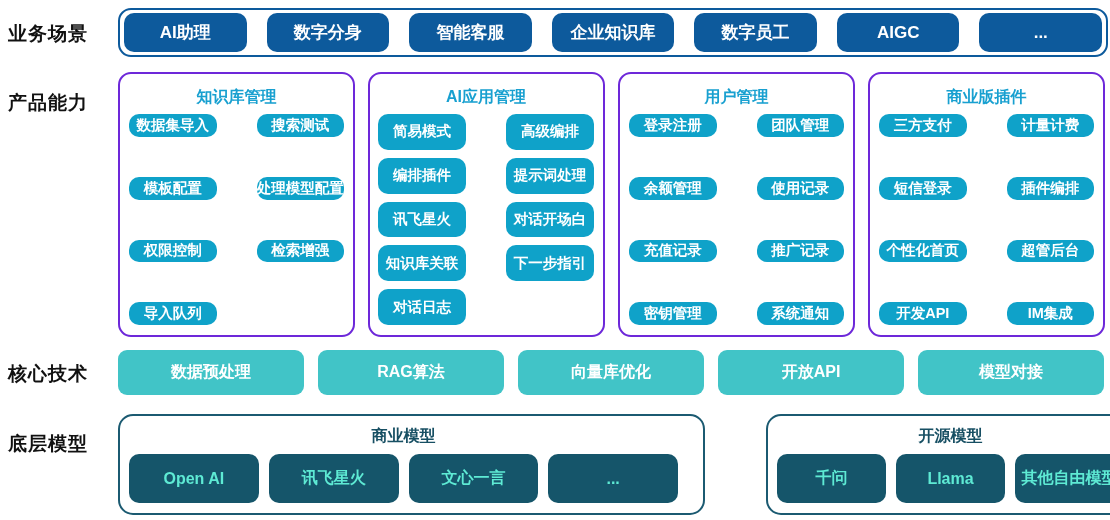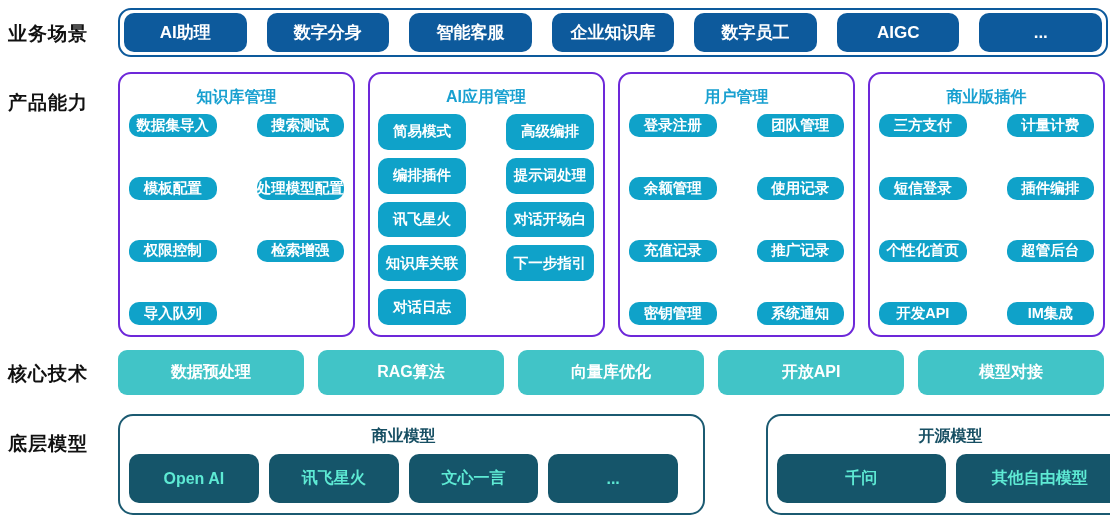--- a/index.html
+++ b/index.html
@@ -251,15 +251,16 @@
     <div class="model-chip">讯飞星火</div>
     <div class="model-chip">文心一言</div>
     <div class="model-chip">...</div>
   </div>
 </div>
 
 <div class="model-box" id="model-box-1">
   <div class="model-title">开源模型</div>
   <div class="model-chips">
     <div class="model-chip">千问</div>
+    <div class="model-chip">Llama</div>
     <div class="model-chip">其他自由模型</div>
   </div>
 </div>
 
 </body></html>

